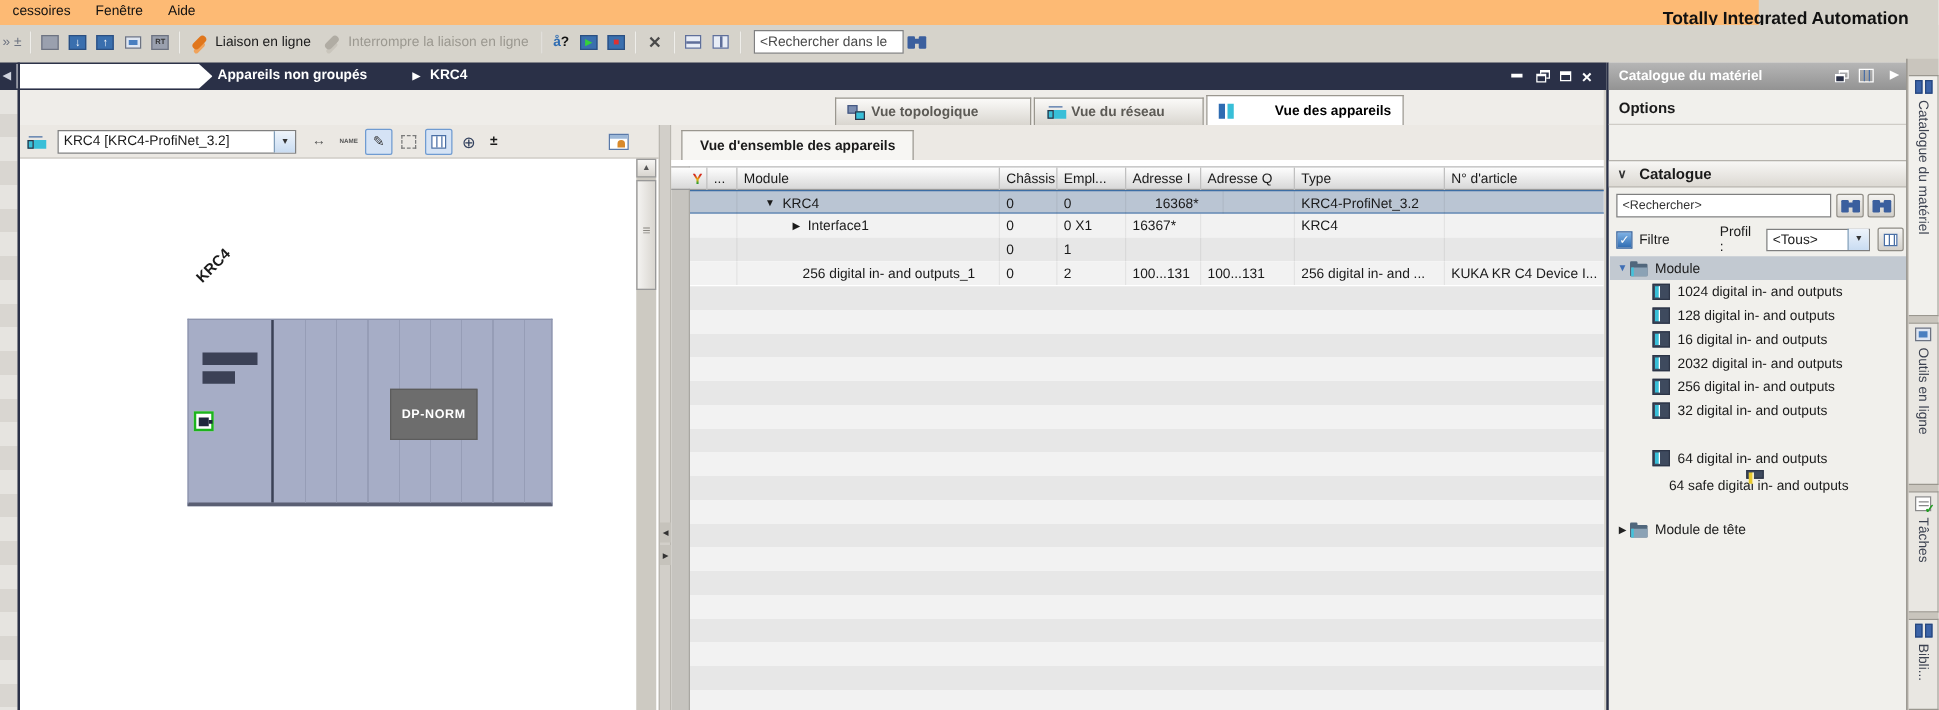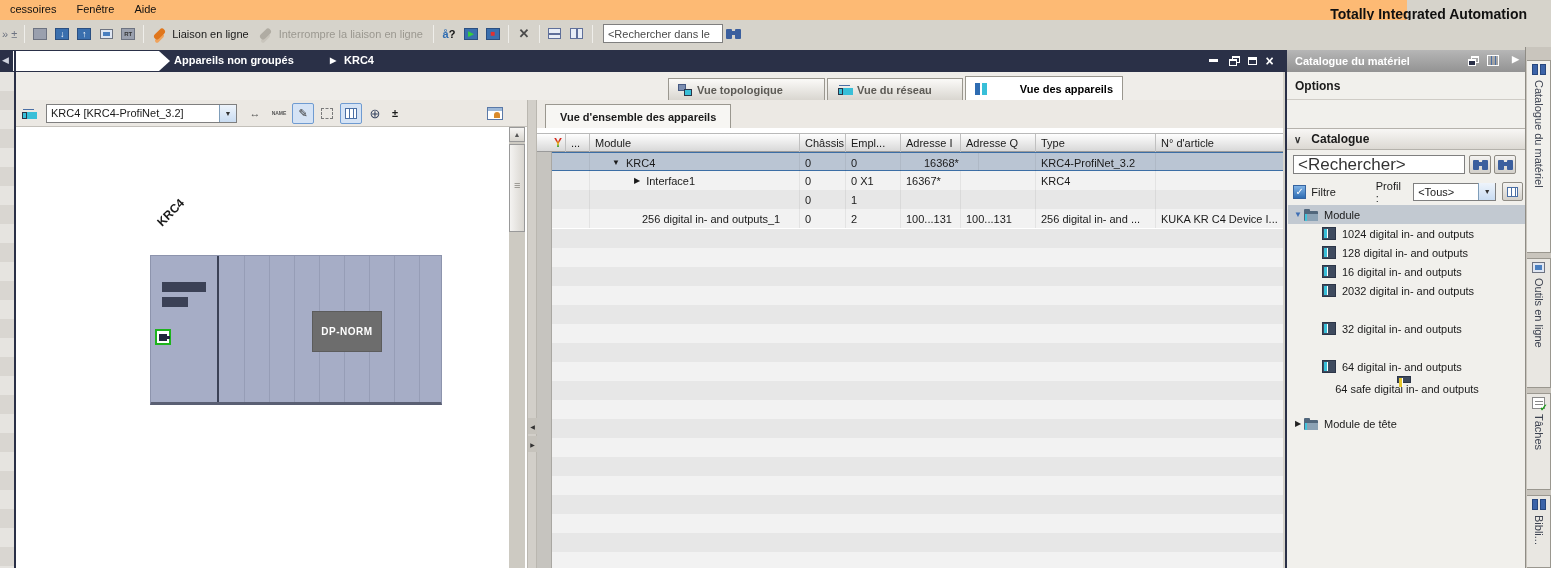--- a/index.html
+++ b/index.html
@@ -99,21 +99,21 @@
   
   .catpanel { left:1285px; top:50px; width:240px; height:518px; background:#f1f0ec; border-left:2px solid #2a3047; }
   .cathead { position:absolute; left:0; top:0; width:240px; height:22px; background:linear-gradient(#b6b6b6,#939393);
              color:#fff; font-weight:bold; display:flex; align-items:center; padding-left:8px; }
   .catopts { position:absolute; left:0; top:22px; width:240px; height:28px; font-weight:bold; font-size:12px;
              display:flex; align-items:center; padding-left:8px; border-bottom:1px solid #cfccc6; }
   .catsec { position:absolute; left:0; top:78px; width:240px; height:22px; background:linear-gradient(#f8f7f5,#dcd9d3);
             border-top:1px solid #b5b2ac; border-bottom:1px solid #b5b2ac; font-weight:bold; font-size:12px;
             display:flex; align-items:center; gap:10px; padding-left:7px; }
   .catsearch { position:absolute; left:6px; top:105px; width:172px; height:19px; border:1px solid #7f7f7f; background:#fff;
-               font-size:17px; padding:0 4px; font-family:"Liberation Sans",sans-serif; color:#333; }
+               font-size:10px; padding:0 4px; font-family:"Liberation Sans",sans-serif; color:#333; }
   .minibtn { position:absolute; width:22px; height:19px; background:linear-gradient(#f4f3f1,#d3d0ca); border:1px solid #8f8c85;
              border-radius:2px; display:flex; align-items:center; justify-content:center; }
   .filters { position:absolute; left:6px; top:132px; width:230px; height:19px; display:flex; align-items:center; }
   .chk { width:14px; height:14px; background:linear-gradient(#7fb2e5,#2e6cb2); border:1px solid #35639f; color:#fff;
          font-size:10px; display:flex; align-items:center; justify-content:center; margin-right:5px; }
   .profsel { display:flex; align-items:center; height:18px; border:1px solid #7f7f7f; background:#fff; margin-left:8px; }
   .profsel .val { width:64px; padding:0 4px; }
   .treerow { position:absolute; left:0; width:238px; height:19px; display:flex; align-items:center; }
   .treerow.selrow { background:#c2c9d1; }
   .chev { color:#3f6fb5; font-size:8px; width:12px; text-align:center; }
@@ -514,20 +514,27 @@
         </span>
         <span>16 digital in- and outputs</span>
       </div>
     <div class="treerow" style="top:231px; left:1px;">
         <span style="width:34px;"></span>
         <span class="mod-ic">
           <i></i>
         </span>
         <span>2032 digital in- and outputs</span>
       </div>
+    <div class="treerow" style="top:250px; left:1px;">
+        <span style="width:34px;"></span>
+        <span class="mod-ic">
+          <i></i>
+        </span>
+        <span>256 digital in- and outputs</span>
+      </div>
     <div class="treerow" style="top:269px; left:1px;">
         <span style="width:34px;"></span>
         <span class="mod-ic">
           <i></i>
         </span>
         <span>32 digital in- and outputs</span>
       </div>
     <div class="treerow" style="top:307px; left:1px;">
         <span style="width:34px;"></span>
         <span class="mod-ic">

